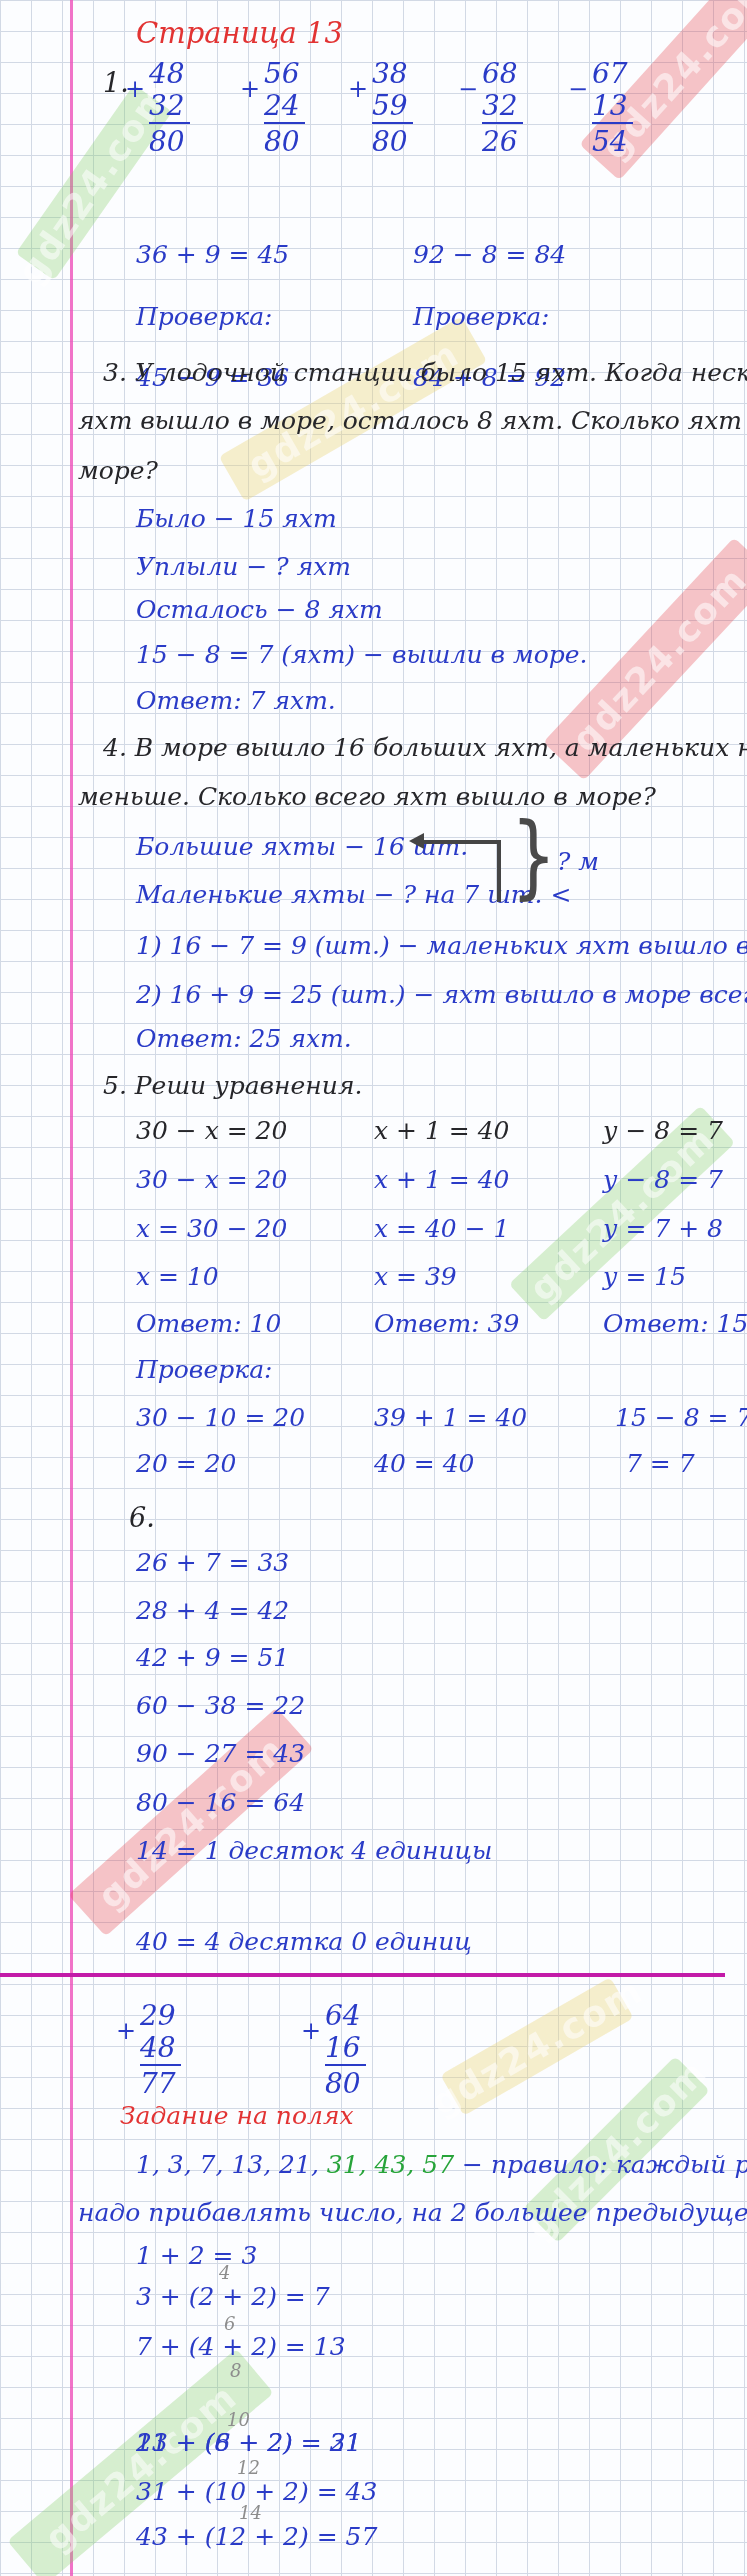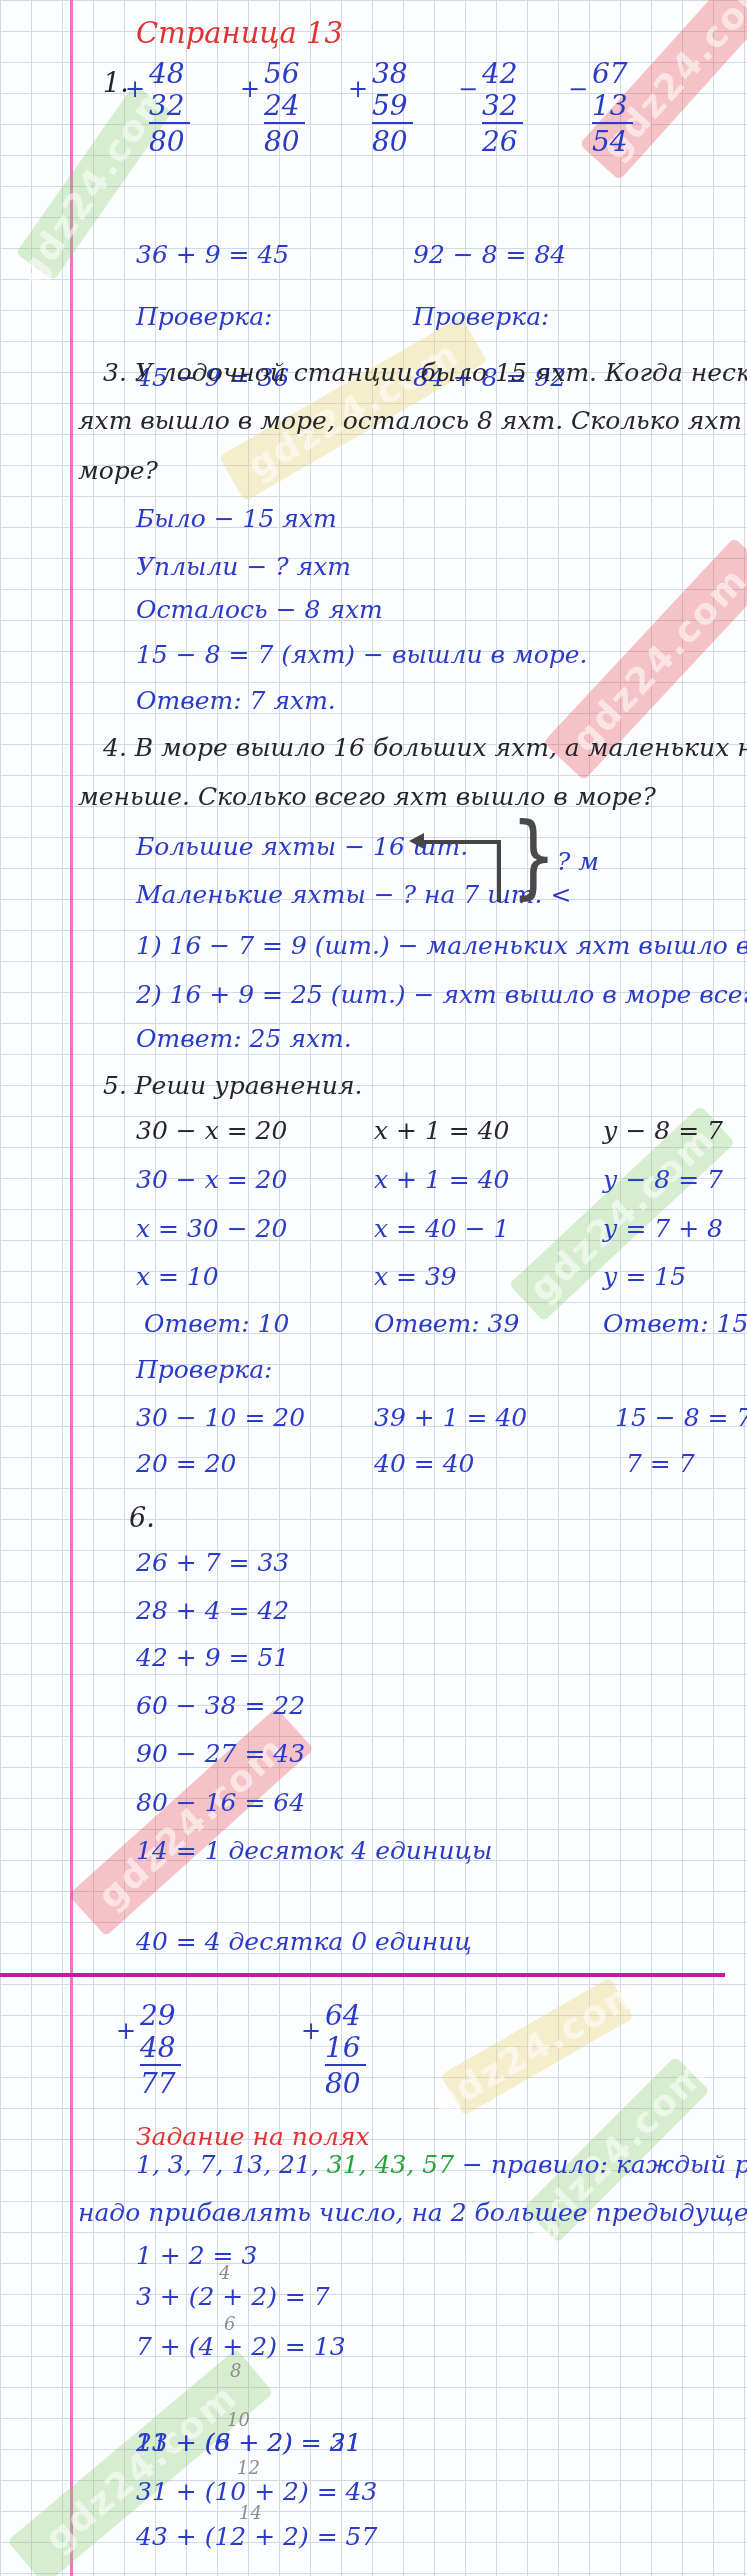--- a/index.html
+++ b/index.html
@@ -74,21 +74,21 @@
     <div class="num res">80</div>
   </div>
   <div class="cm" style="left:372px;top:58px;">
     <span class="sign">+</span>
     <div class="num">38</div>
     <div class="num bot">59</div>
     <div class="num res">80</div>
   </div>
   <div class="cm" style="left:482px;top:58px;">
     <span class="sign">−</span>
-    <div class="num">42</div>
+    <div class="num">68</div>
     <div class="num bot">32</div>
     <div class="num res">26</div>
   </div>
   <div class="cm" style="left:592px;top:58px;">
     <span class="sign">−</span>
     <div class="num">67</div>
     <div class="num bot">13</div>
     <div class="num res">54</div>
   </div>
 
@@ -128,21 +128,21 @@
 
   <div class="line blue" style="left:136px;top:1166px;">30 − x = 20</div>
   <div class="line blue" style="left:374px;top:1166px;">x + 1 = 40</div>
   <div class="line blue" style="left:603px;top:1166px;">у − 8 = 7</div>
   <div class="line blue" style="left:136px;top:1215px;">x = 30 − 20</div>
   <div class="line blue" style="left:374px;top:1215px;">x = 40 − 1</div>
   <div class="line blue" style="left:603px;top:1215px;">у = 7 + 8</div>
   <div class="line blue" style="left:136px;top:1263px;">x = 10</div>
   <div class="line blue" style="left:374px;top:1263px;">x = 39</div>
   <div class="line blue" style="left:603px;top:1263px;">у = 15</div>
-  <div class="line blue" style="left:144px;top:1310px;">Ответ: 10</div>
+  <div class="line blue" style="left:136px;top:1310px;">Ответ: 10</div>
   <div class="line blue" style="left:374px;top:1310px;">Ответ: 39</div>
   <div class="line blue" style="left:603px;top:1310px;">Ответ: 15</div>
 
   <div class="line blue" style="left:136px;top:1356px;">Проверка:</div>
   <div class="line blue" style="left:136px;top:1404px;">30 − 10 = 20</div>
   <div class="line blue" style="left:374px;top:1404px;">39 + 1 = 40</div>
   <div class="line blue" style="left:615px;top:1404px;">15 − 8 = 7</div>
   <div class="line blue" style="left:136px;top:1450px;">20 = 20</div>
   <div class="line blue" style="left:374px;top:1450px;">40 = 40</div>
   <div class="line blue" style="left:626px;top:1450px;">7 = 7</div>
@@ -165,21 +165,21 @@
     <div class="num bot">48</div>
     <div class="num res">77</div>
   </div>
   <div class="cm" style="left:325px;top:2000px;">
     <span class="sign">+</span>
     <div class="num">64</div>
     <div class="num bot">16</div>
     <div class="num res">80</div>
   </div>
 
-  <div class="line red" style="left:136px;top:2102px;margin-top:21px;">Задание на полях</div>
+  <div class="line red" style="left:120px;top:2102px;">Задание на полях</div>
   <div class="line" style="left:136px;top:2151px;">
     <span class="blue">1, 3, 7, 13, 21, </span><span class="green">31, 43, 57</span><span class="blue"> − правило: каждый раз</span>
   </div>
   <div class="line blue" style="left:78px;top:2199px;">надо прибавлять число, на 2 большее предыдущего:</div>
   <div class="line blue" style="left:136px;top:2242px;">1 + 2 = 3</div>
 
   <div class="grey-hint" style="left:219px;top:2262px;">4</div>
   <div class="line blue" style="left:136px;top:2283px;">3 + (2 + 2) = 7</div>
   <div class="grey-hint" style="left:224px;top:2313px;">6</div>
   <div class="line blue" style="left:136px;top:2333px;">7 + (4 + 2) = 13</div>

